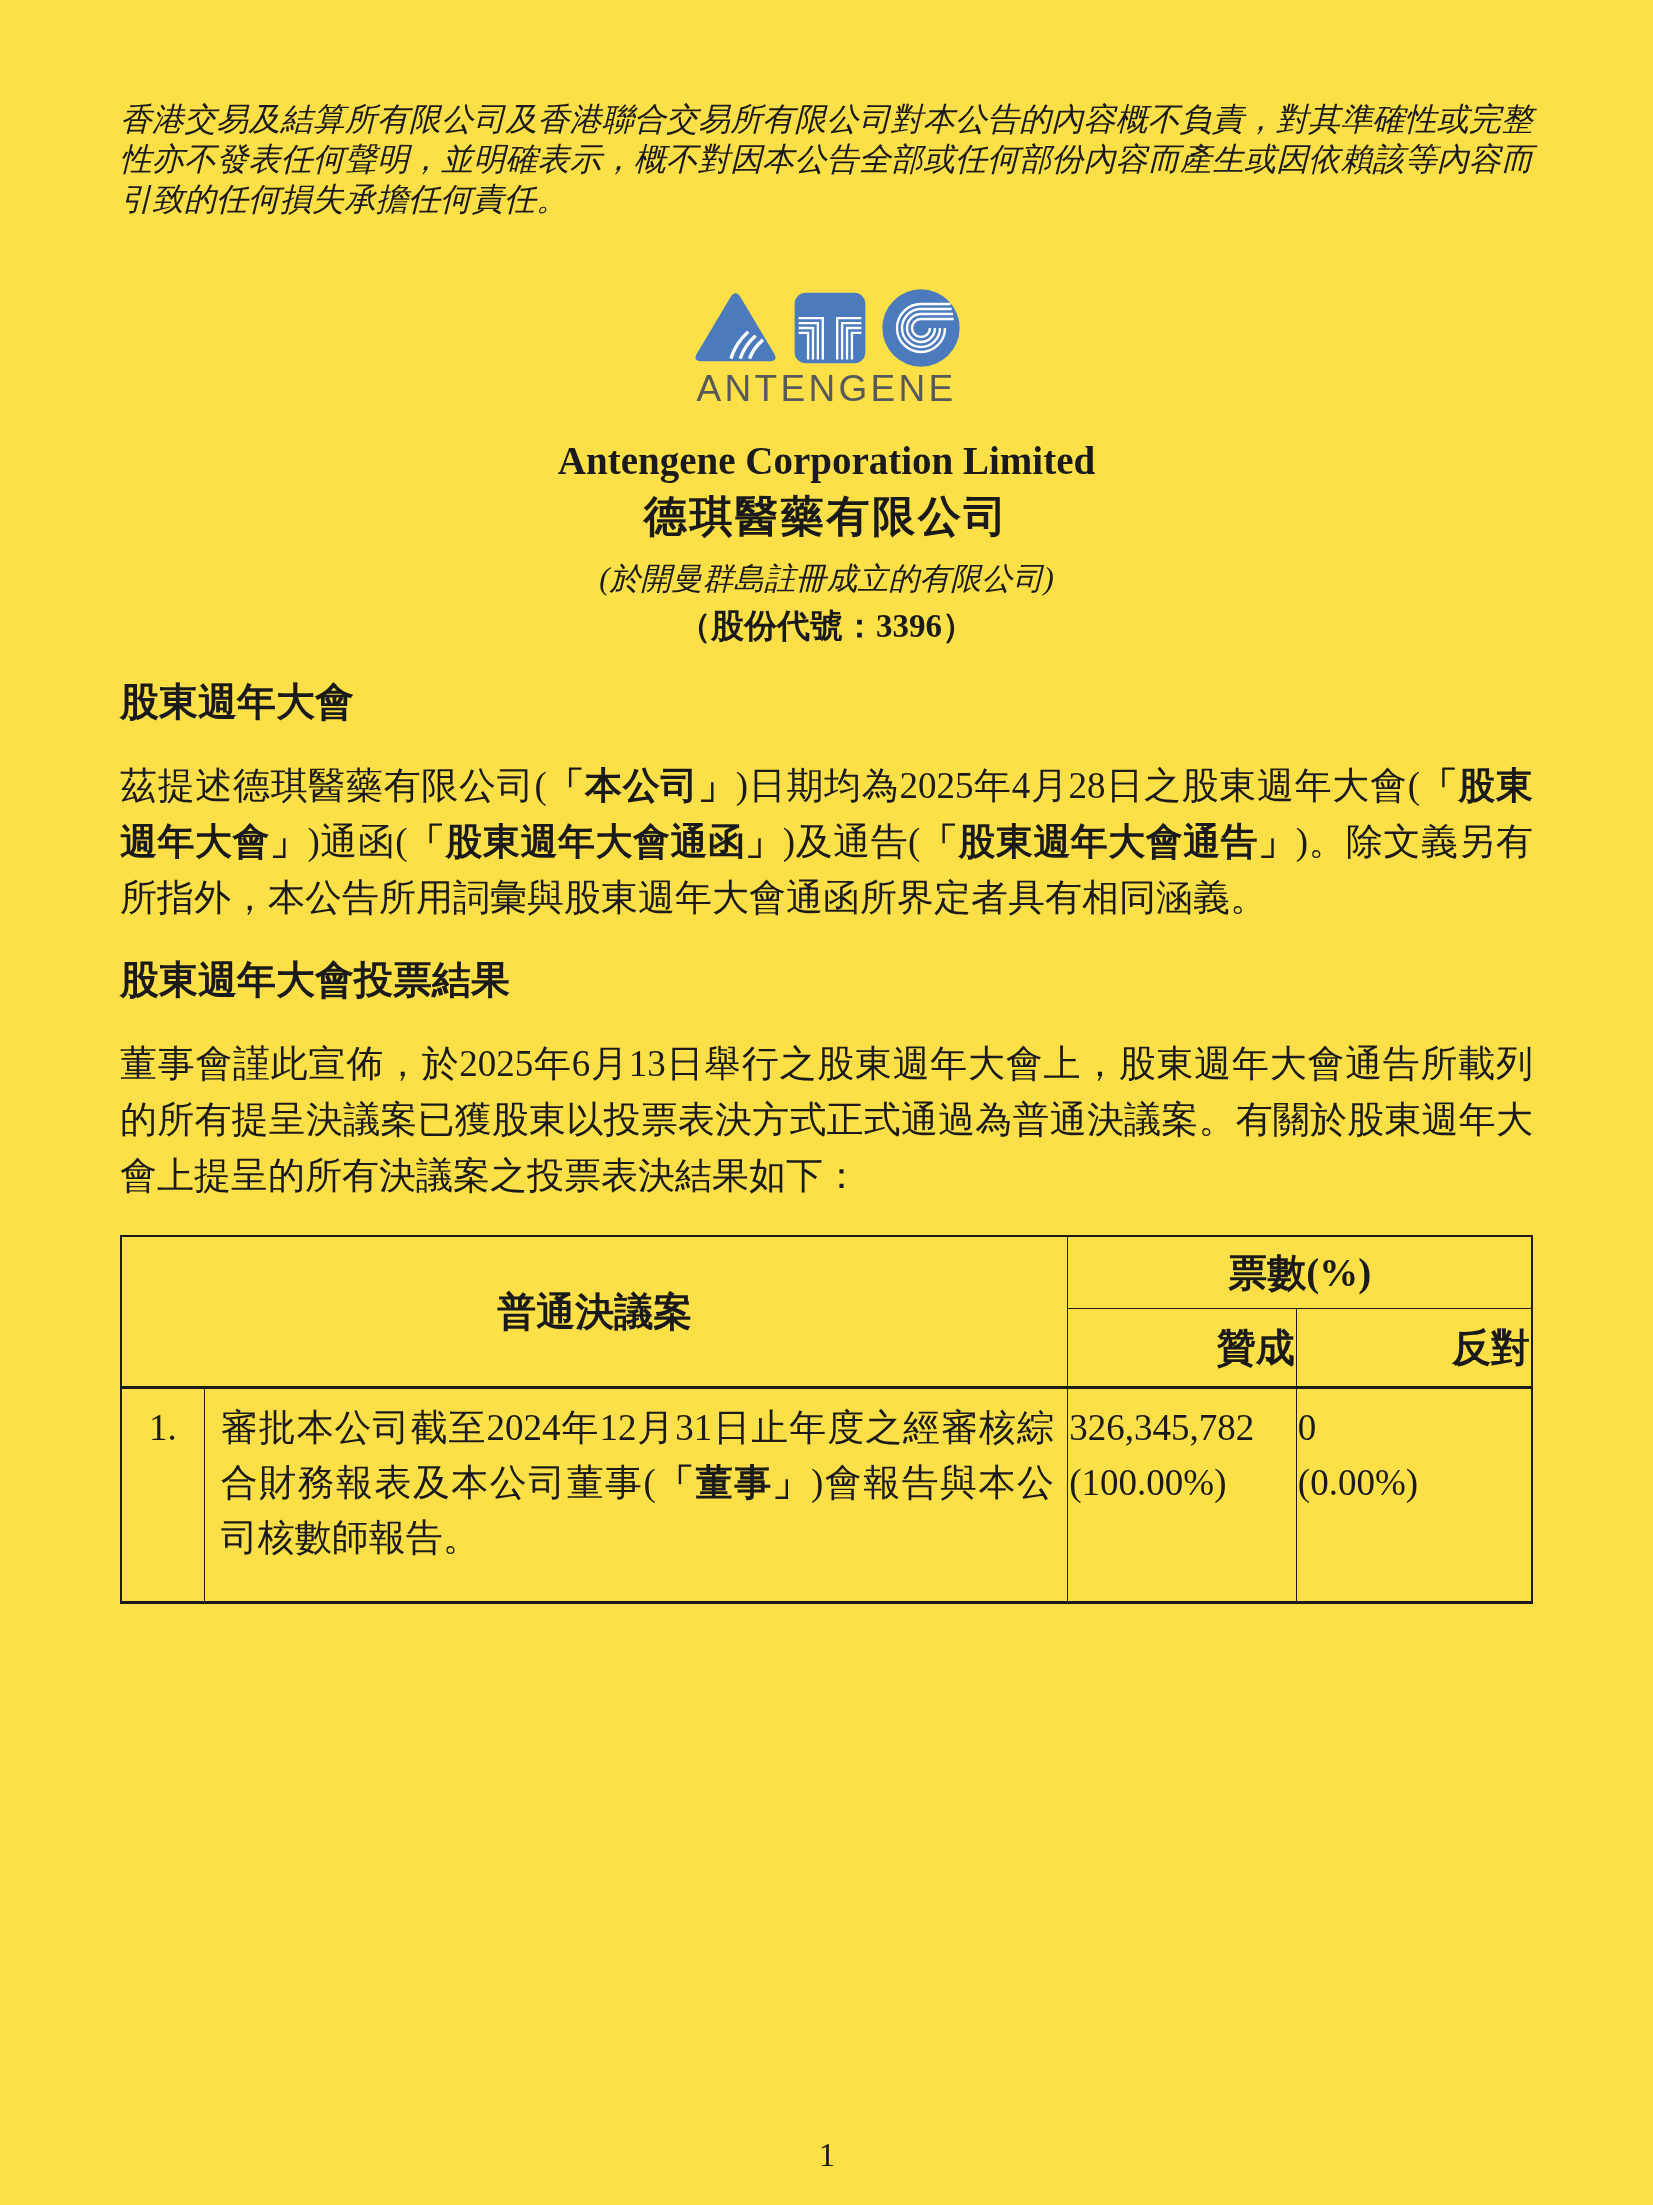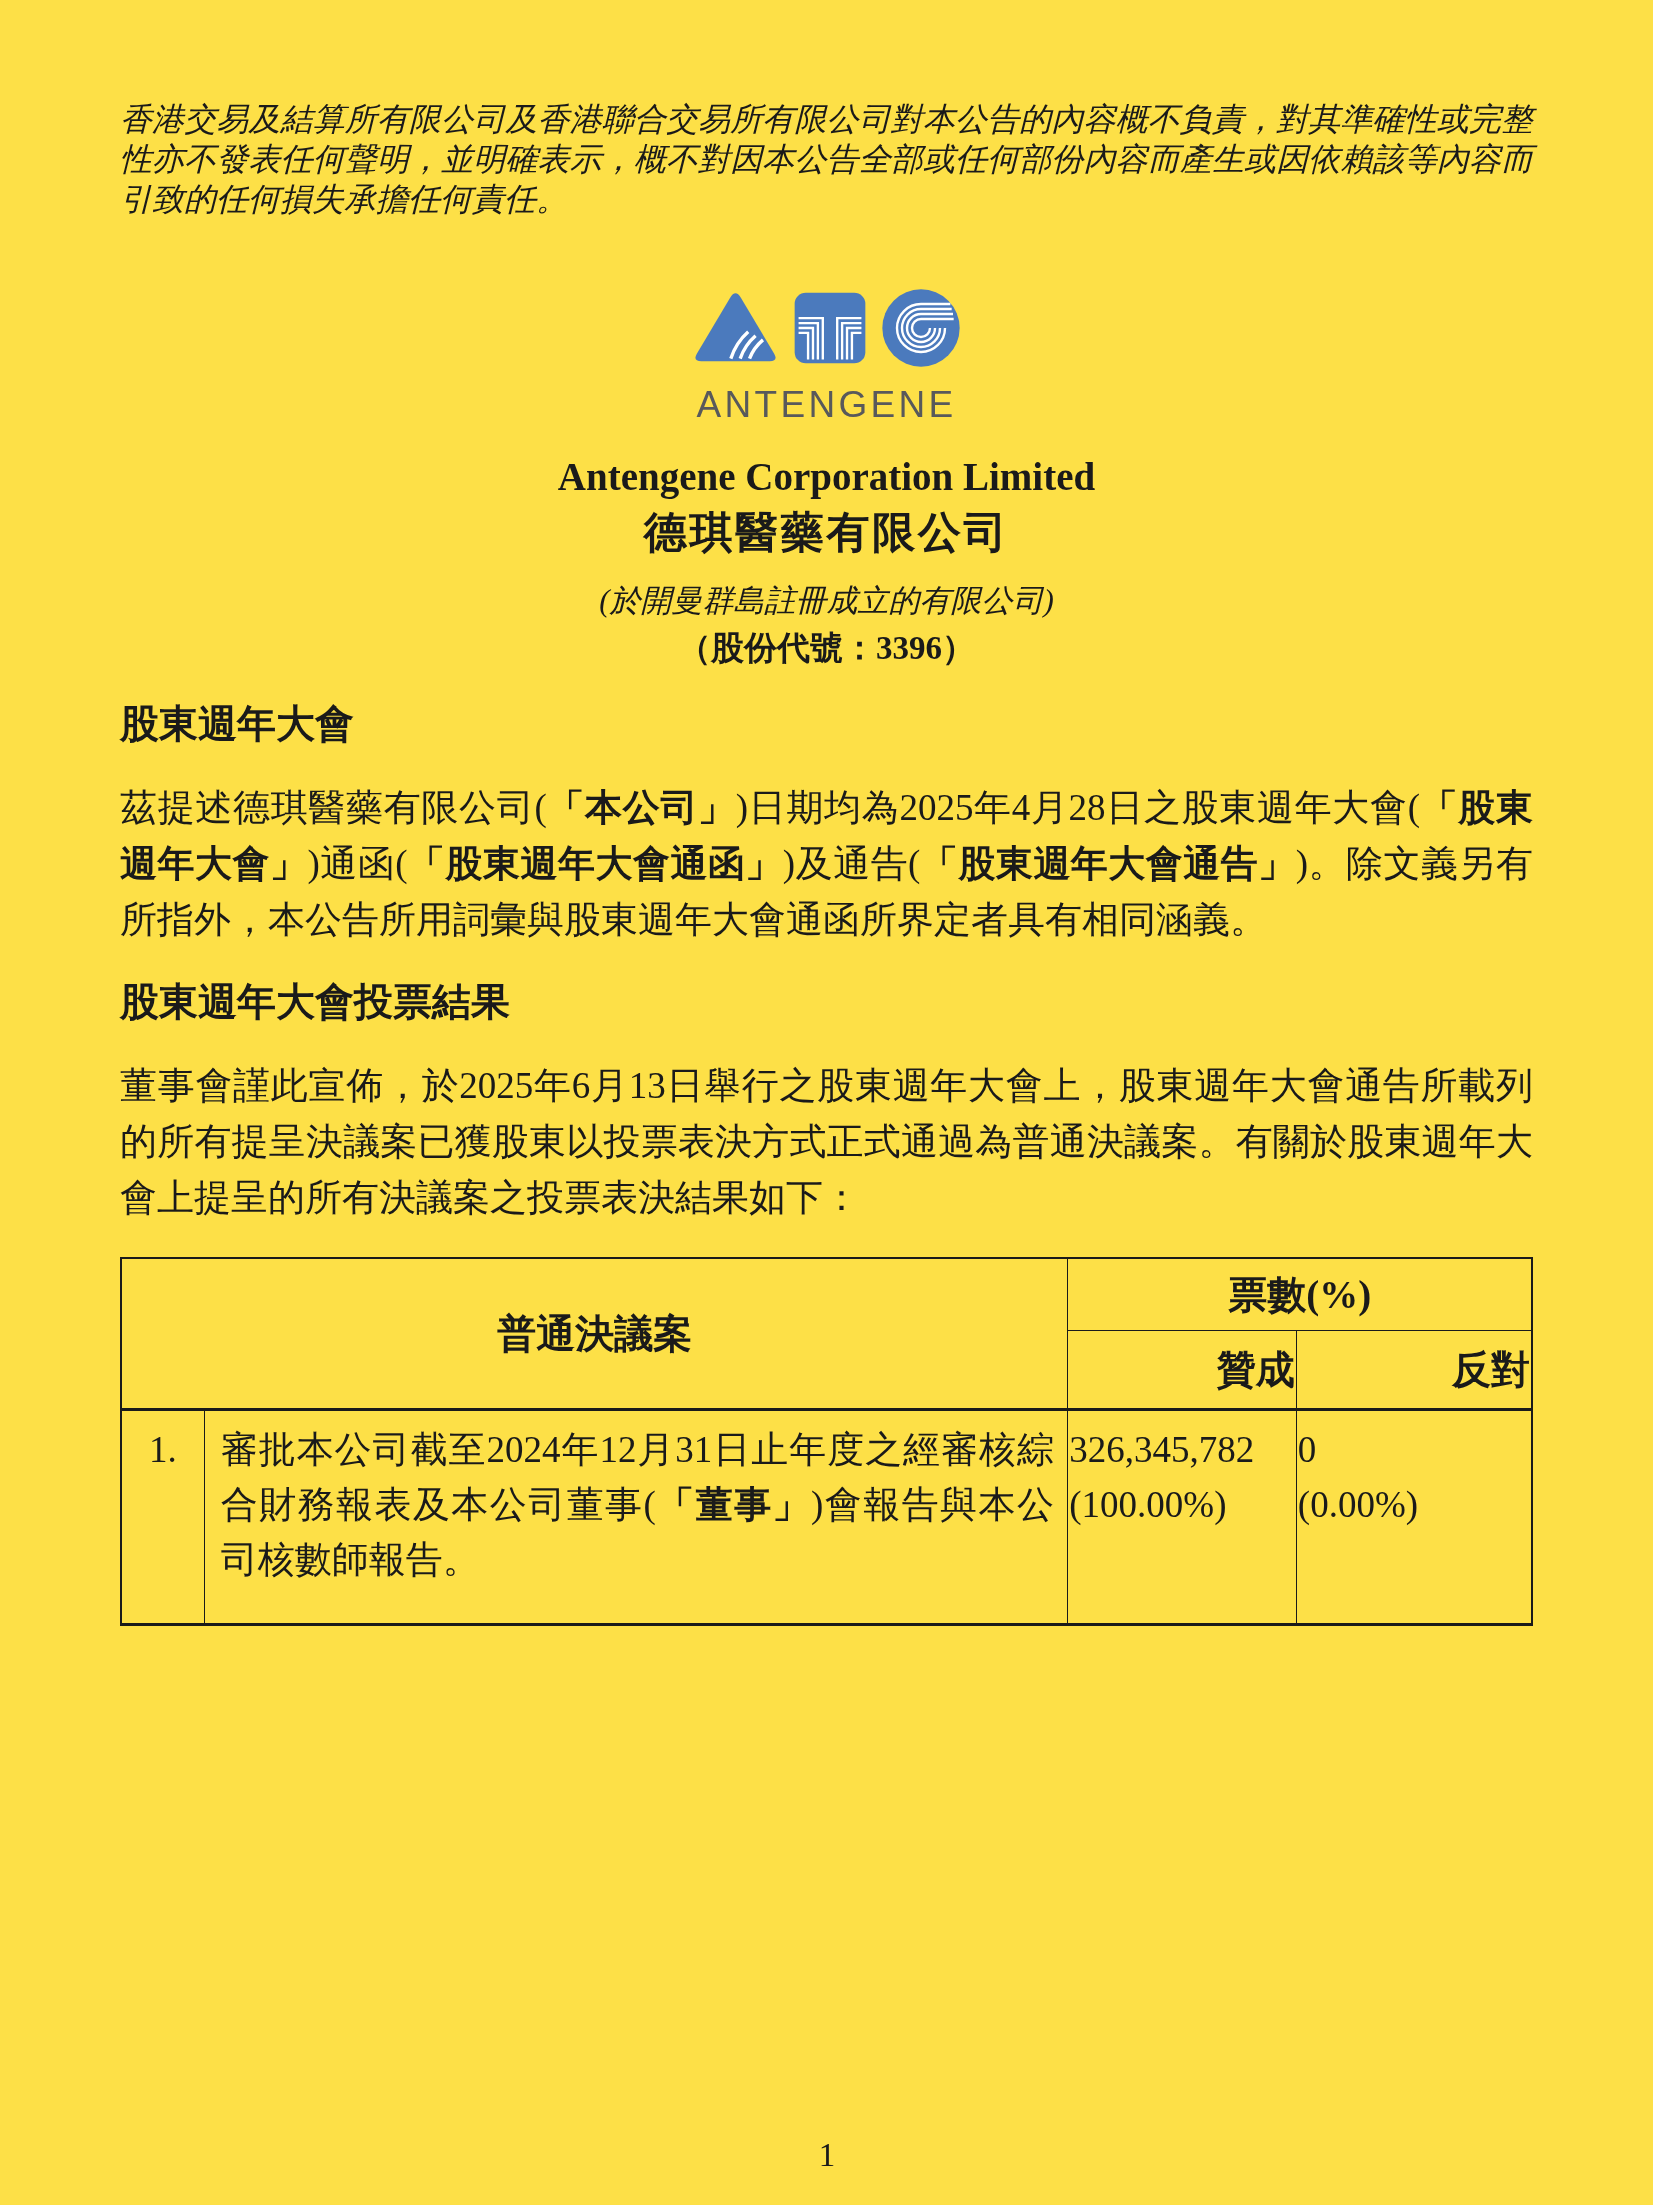--- a/index.html
+++ b/index.html
@@ -33,21 +33,21 @@
     margin-top: 69px;
     text-align: center;
   }
   .logo-icons {
     display: flex;
     align-items: center;
     justify-content: center;
     gap: 14.7px;
   }
   .logo-wordmark {
-    margin-top: 16px;
+    margin-top: 0;
     font-family: "Liberation Sans", "DejaVu Sans", sans-serif;
     font-size: 37px;
     letter-spacing: 3.3px;
     color: #58595B;
   }
   .name-en {
     margin: 27px 0 0 0;
     text-align: center;
     font-size: 39px;
     line-height: 48px;
@@ -55,21 +55,21 @@
   }
   .name-zh {
     margin: 4px 0 0 0;
     text-align: center;
     font-size: 43px;
     line-height: 56px;
     font-weight: 700;
     letter-spacing: 2.7px;
   }
   .inc-note {
-    margin: 19px 0 0 0;
+    margin: 13px 0 0 0;
     text-align: center;
     font-style: italic;
     font-size: 31px;
     line-height: 41px;
   }
   .stock-code {
     margin: 5.3px 0 0 0;
     text-align: center;
     font-size: 33px;
     line-height: 44px;

